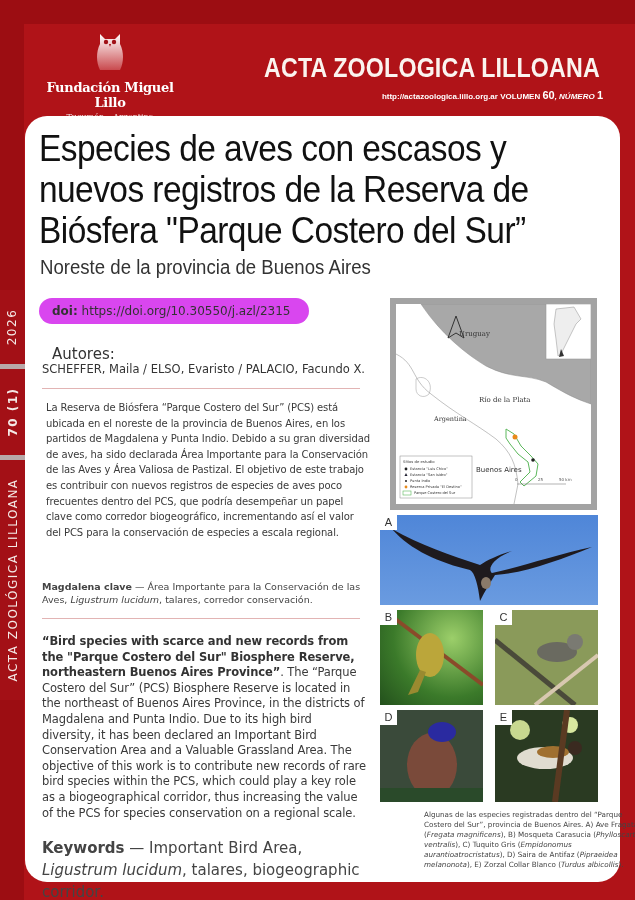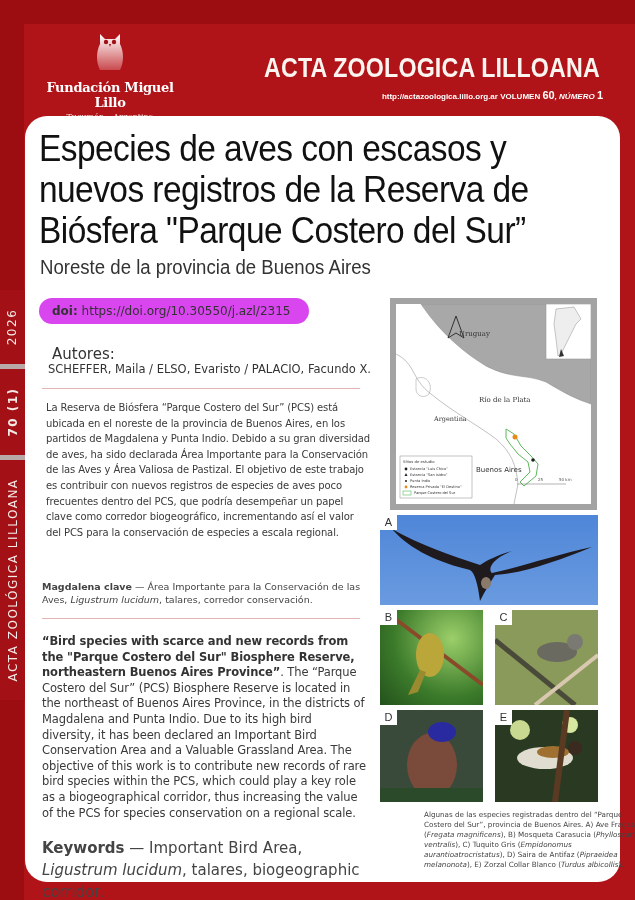--- a/index.html
+++ b/index.html
@@ -17,21 +17,21 @@
   .journal-title{position:absolute;left:264px;top:53px;width:340px;color:#fbf4ef;font-family:"Liberation Sans",sans-serif;font-weight:bold;font-size:27px;letter-spacing:0.2px;transform:scaleX(0.86);transform-origin:left top;white-space:nowrap;}
   .journal-meta{position:absolute;right:32px;top:89px;color:#fff;font-family:"Liberation Sans",sans-serif;font-size:8px;font-weight:bold;white-space:nowrap;}
   .journal-meta .vol{}
   .journal-meta .num{font-size:11px;font-style:normal;}
   .card{position:absolute;left:25px;top:116px;width:595px;height:766px;background:#fff;border-radius:22px 22px 22px 22px;}
   .title{position:absolute;left:39px;top:128px;width:560px;font-family:"Liberation Sans",sans-serif;font-size:36px;line-height:41px;color:#111;letter-spacing:-0.6px;transform:scaleX(0.93);transform-origin:left top;}
   .subtitle{position:absolute;left:40px;top:256px;font-family:"Liberation Sans",sans-serif;font-size:20px;color:#333;transform:scaleX(0.93);transform-origin:left top;white-space:nowrap;}
   .doi{position:absolute;left:39px;top:298px;width:270px;height:26px;border-radius:13px;background:#d946ef;font-family:"DejaVu Sans",sans-serif;font-size:12px;color:#333;line-height:26px;padding-left:13px;box-sizing:border-box;white-space:nowrap;}
   .doi b{color:#333;}
   .authors-label{position:absolute;left:52px;top:345px;font-size:15px;color:#333;}
-  .authors{position:absolute;left:48px;top:362px;font-size:11.5px;color:#333;white-space:nowrap;}
+  .authors{position:absolute;left:42px;top:362px;font-size:11.5px;color:#333;white-space:nowrap;}
   .rule{position:absolute;left:42px;width:318px;height:1px;background:#e2b4b4;}
   .abstract-es{position:absolute;left:46px;top:400px;width:325px;font-size:10px;line-height:15.6px;color:#3a3a3a;letter-spacing:-0.1px;}
   .kw-es{position:absolute;left:42px;top:580px;width:325px;font-size:9.5px;line-height:13px;color:#444;}
   .abstract-en{position:absolute;left:42px;top:634px;width:325px;font-size:11.5px;line-height:15.6px;color:#3a3a3a;letter-spacing:-0.1px;}
   .abstract-en .en-title{font-weight:bold;color:#333;margin-top:16px;}
   .kw-en{position:absolute;left:42px;top:837px;width:325px;font-size:15px;line-height:22px;color:#444;}
   .map{position:absolute;left:390px;top:298px;width:195px;height:200px;border:6px solid #a3a3a3;background:#ffffff;overflow:hidden;}
   .photo{position:absolute;overflow:hidden;}
   .photo-label{position:absolute;left:0;top:0;width:17px;height:15px;background:#fff;color:#333;font-family:"Liberation Sans",sans-serif;font-size:11px;line-height:15px;text-align:center;}
   .caption{position:absolute;left:380px;top:810px;width:222px;font-size:7.2px;line-height:10px;color:#444;margin-left:44px;}

